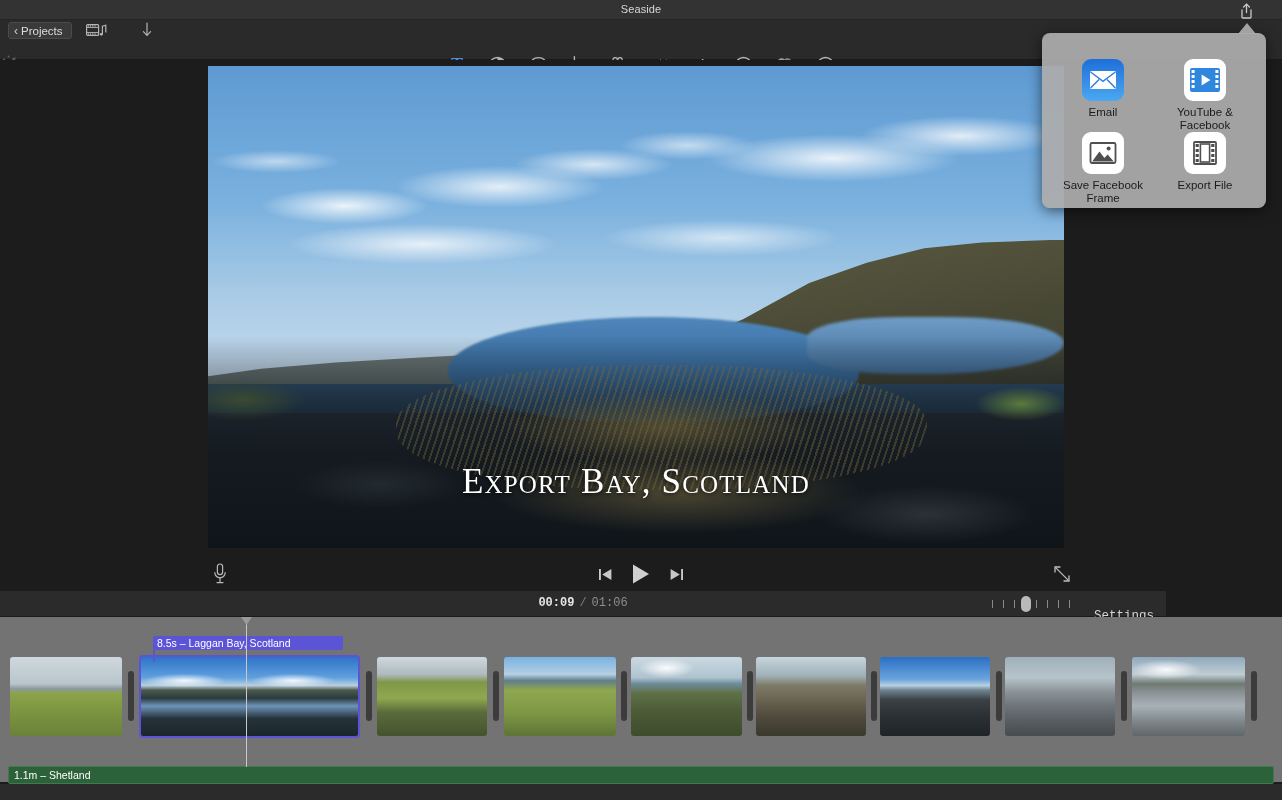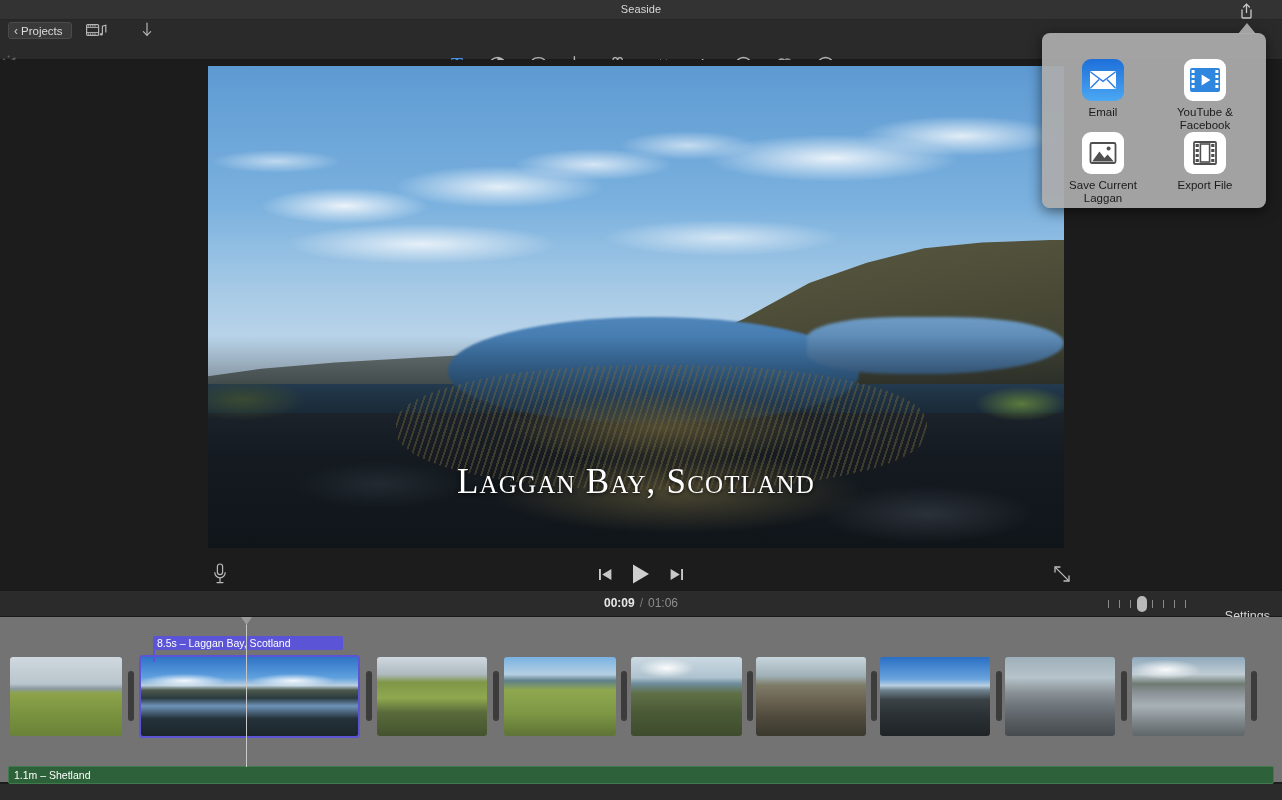--- a/index.html
+++ b/index.html
@@ -155,22 +155,22 @@
   .transport {
     position:absolute; left:0; right:0; top:6px; height:28px;
     display:flex; align-items:center; justify-content:center; gap:18px;
   }
   .tr-btn { cursor:pointer; display:flex; align-items:center; justify-content:center; }
   .fullscreen-btn { position:absolute; right:208px; top:8px; width:24px; height:24px;
     display:flex; align-items:center; justify-content:center; cursor:pointer; }
 
   
   .tcbar {
-    position:absolute; top:590px; left:0; width:1282px; height:27px;
-    background:#2b2b2b; border-top:1px solid #1a1a1a; border-bottom:1px solid #1a1a1a;
+    position:absolute; top:590px; left:0; width:1166px; height:27px;
+    background:#2b2b2b; border-top:1px solid #1a1a1a; border-bottom:1px solid #1a1a1a;font-family:Liberation Mono, monospace;
   }
   .timecode {
     position:absolute; left:0; right:0; top:5px; text-align:center;
     font-size:12px; color:#8d8d8d;
   }
   .timecode .cur { color:#e6e6e6; font-weight:bold; }
   .timecode .sep { color:#7c7c7c; margin:0 5px; }
   .zoom-slider {
     position:absolute; right:92px; top:5px; width:82px; height:16px; cursor:pointer;
   }
@@ -418,21 +418,21 @@
       <div class="sky"></div>
       <div class="hills"></div>
       <div class="far-hills"></div>
       <div class="hill-ridge"></div>
       <div class="sea"></div>
       <div class="shore"></div>
       <div class="pool"></div>
       <div class="pool2"></div>
       <div class="rocks"></div>
       <div class="weed"></div>
-      <div class="video-title">Laggan Bay, Scotland</div>
+      <div class="video-title">Export Bay, Scotland</div>
     </div>
 
     <div class="playback">
       <div class="mic-btn">
         <svg width="14" height="22" viewBox="0 0 14 22">
           <rect x="4.4" y="1" width="5.2" height="10.6" rx="2.6" fill="none" stroke="#b9b9b9" stroke-width="1.2"></rect>
           <path d="M1.8 9.6 A5.2 5.2 0 0 0 12.2 9.6" fill="none" stroke="#b9b9b9" stroke-width="1.2" stroke-linecap="round"></path>
           <path d="M7 14.8 V19.4 M4 19.6 H10" stroke="#b9b9b9" stroke-width="1.2" stroke-linecap="round"></path>
         </svg>
       </div>
@@ -591,21 +591,21 @@
       </div>
 
       <div class="pop-item">
         <div class="pop-ic" style="background:#ffffff;">
           <svg width="28" height="24" viewBox="0 0 28 24">
             <rect x="1.5" y="2" width="25" height="20" rx="1.5" fill="none" stroke="#4f4f4f" stroke-width="1.8"></rect>
             <circle cx="19.6" cy="7.6" r="2" fill="#4f4f4f"></circle>
             <path d="M3.2 20.4 L10.4 10.4 L15.4 17 L18.6 13.4 L24.8 20.4 Z" fill="#4f4f4f"></path>
           </svg>
         </div>
-        <div class="pop-label">Save Current Laggan</div>
+        <div class="pop-label">Save Facebook Frame</div>
       </div>
 
       <div class="pop-item">
         <div class="pop-ic" style="background:#ffffff;">
           <svg width="26" height="26" viewBox="0 0 26 26">
             <rect x="2" y="2" width="22" height="22" rx="1" fill="none" stroke="#4f4f4f" stroke-width="1.8"></rect>
             <g fill="#4f4f4f">
               <rect x="3.6" y="4" width="3.2" height="3"></rect>
               <rect x="3.6" y="9" width="3.2" height="3"></rect>
               <rect x="3.6" y="14" width="3.2" height="3"></rect>

